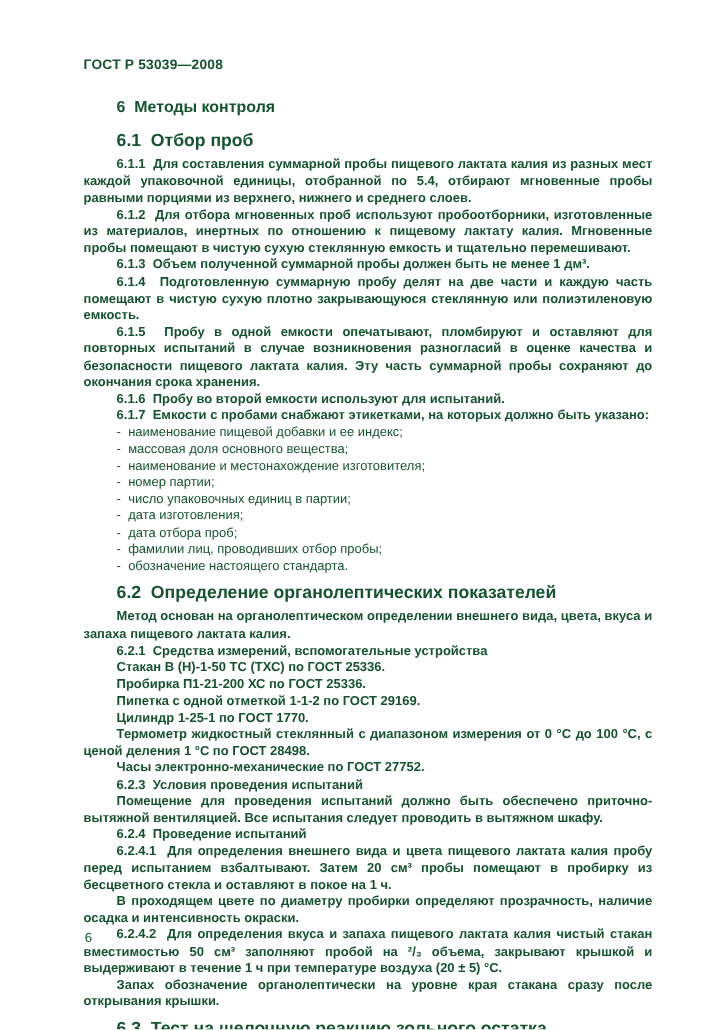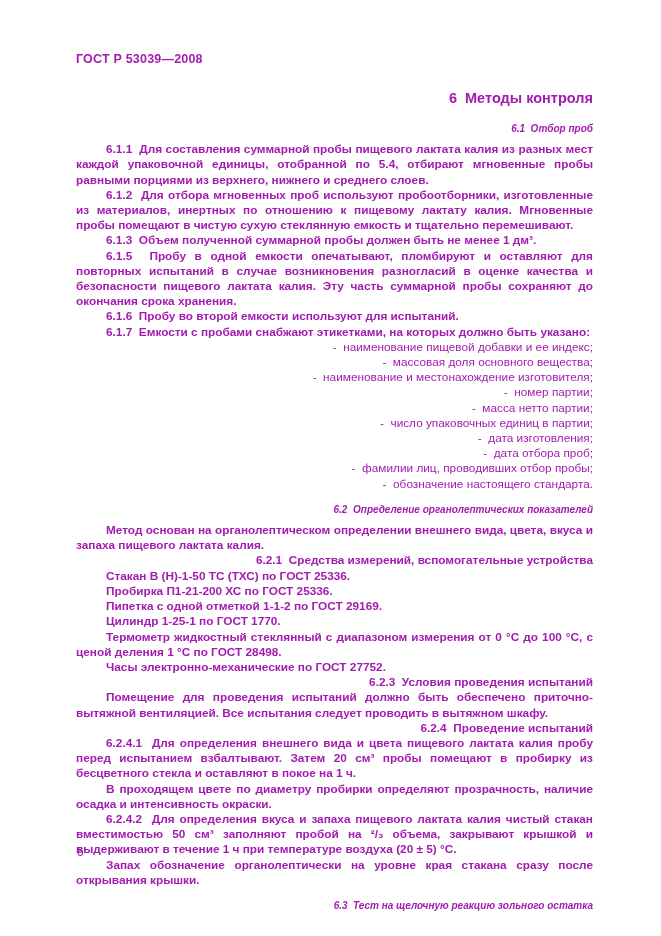--- a/index.html
+++ b/index.html
@@ -8,49 +8,47 @@
     background: #ffffff;
   }
   .page {
     position: relative;
     width: 661px;
     height: 936px;
     box-sizing: border-box;
     background: #ffffff;
     padding: 52px 68px 13px 76px;
     font-family: "Liberation Sans", sans-serif;
-    color: #a21caf;
+    color: #14532d;
     overflow: hidden;
   }
   .doc-header {
     font-weight: bold;
     font-size: 12.5px;
     line-height: 15px;
     letter-spacing: 0.2px;
     margin: 0 0 22px 0;
   }
   .block {
     font-size: 11.8px;
     line-height: 15.2px;
     margin: 0;
-    text-align: right;
   }
   .block.h1 {
     font-weight: bold;
     font-size: 14.5px;
     line-height: 18px;
     text-indent: 30px;
     margin: 0 0 14px 0;
   }
   .block.h2 {
     font-weight: bold;
-    font-size: 10px;
+    font-size: 16px;
     text-indent: 30px;
     margin: 10px 0 6px 0;
-    font-style: italic;
   }
   .block.h3 {
     font-weight: bold;
     text-indent: 30px;
   }
   .block.p {
     text-indent: 30px;
     text-align: justify;
     font-weight: bold;
   }
@@ -70,28 +68,28 @@
 
 <div class="page">
   <div class="doc-header">ГОСТ Р 53039—2008</div>
 
   <div id="content">
       <div class="block h1">6&nbsp; Методы контроля</div>
       <div class="block h2">6.1&nbsp; Отбор проб</div>
       <div class="block p">6.1.1&nbsp; Для составления суммарной пробы пищевого лактата калия из разных мест каждой упаковочной единицы, отобранной по 5.4, отбирают мгновенные пробы равными порциями из верхнего, нижнего и среднего слоев.</div>
       <div class="block p">6.1.2&nbsp; Для отбора мгновенных проб используют пробоотборники, изготовленные из материалов, инертных по отношению к пищевому лактату калия. Мгновенные пробы помещают в чистую сухую стеклянную емкость и тщательно перемешивают.</div>
       <div class="block p">6.1.3&nbsp; Объем полученной суммарной пробы должен быть не менее 1 дм³.</div>
+      <div class="block p">6.1.4&nbsp; Подготовленную суммарную пробу делят на две части и каждую часть помещают в чистую сухую плотно закрывающуюся стеклянную или полиэтиленовую емкость.</div>
       <div class="block p">6.1.5&nbsp; Пробу в одной емкости опечатывают, пломбируют и оставляют для повторных испытаний в случае возникновения разногласий в оценке качества и безопасности пищевого лактата калия. Эту часть суммарной пробы сохраняют до окончания срока хранения.</div>
       <div class="block p">6.1.6&nbsp; Пробу во второй емкости используют для испытаний.</div>
       <div class="block p">6.1.7&nbsp; Емкости с пробами снабжают этикетками, на которых должно быть указано:</div>
       <div class="block li">-&nbsp; наименование пищевой добавки и ее индекс;</div>
       <div class="block li">-&nbsp; массовая доля основного вещества;</div>
       <div class="block li">-&nbsp; наименование и местонахождение изготовителя;</div>
       <div class="block li">-&nbsp; номер партии;</div>
-      <div class="block li">-&nbsp; масса нетто партии;</div>
       <div class="block li">-&nbsp; число упаковочных единиц в партии;</div>
       <div class="block li">-&nbsp; дата изготовления;</div>
       <div class="block li">-&nbsp; дата отбора проб;</div>
       <div class="block li">-&nbsp; фамилии лиц, проводивших отбор пробы;</div>
       <div class="block li">-&nbsp; обозначение настоящего стандарта.</div>
       <div class="block h2">6.2&nbsp; Определение органолептических показателей</div>
       <div class="block p">Метод основан на органолептическом определении внешнего вида, цвета, вкуса и запаха пищевого лактата калия.</div>
       <div class="block h3">6.2.1&nbsp; Средства измерений, вспомогательные устройства</div>
       <div class="block p">Стакан В (Н)-1-50 ТС (ТХС) по ГОСТ 25336.</div>
       <div class="block p">Пробирка П1-21-200 ХС по ГОСТ 25336.</div>

